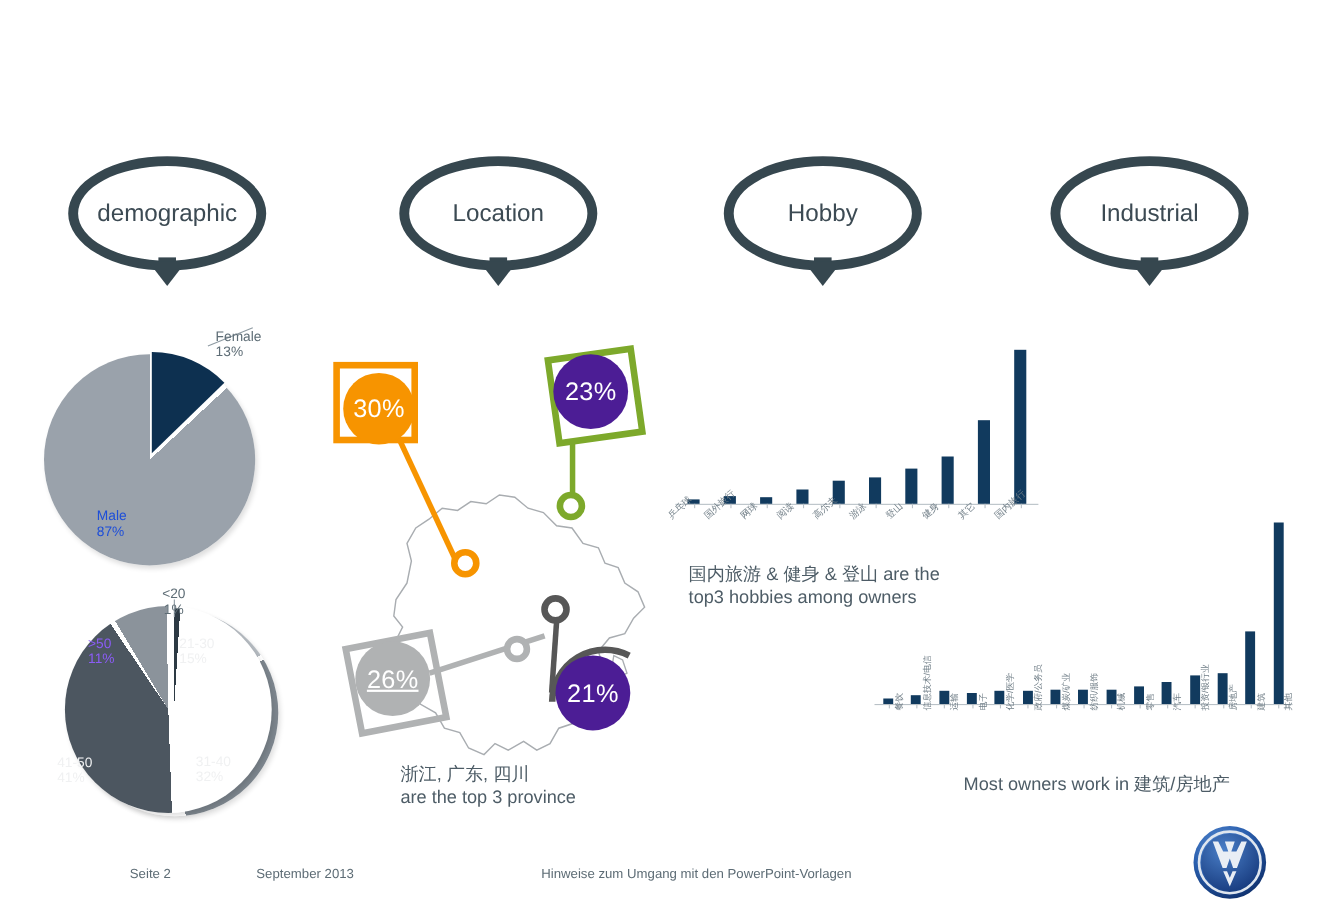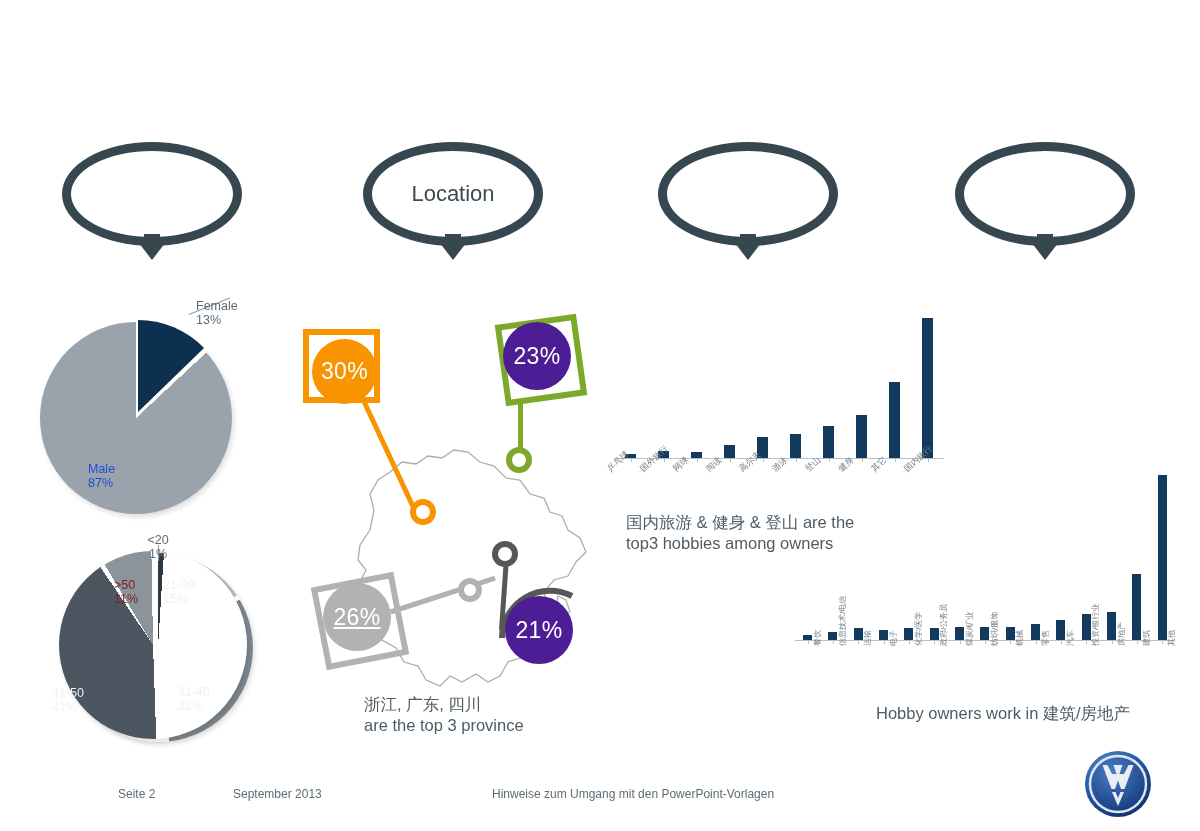--- a/index.html
+++ b/index.html
@@ -173,39 +173,42 @@
   .vw-logo { position: absolute; left: 1082px; top: 748px; width: 72px; height: 72px; }
 </style>
 </head>
 <body>
 
 <div class="slide">
 
 
   <div class="oval-group" style="left:62px; top:142px;">
     <div class="oval-shape"></div>
+    <div class="oval-label">demographic</div>
     <div class="oval-arrow-stem"></div>
     <div class="oval-arrow"></div>
   </div>
 
   <div class="oval-group" style="left:363px; top:142px;">
     <div class="oval-shape"></div>
     <div class="oval-label">Location</div>
     <div class="oval-arrow-stem"></div>
     <div class="oval-arrow"></div>
   </div>
 
   <div class="oval-group" style="left:658px; top:142px;">
     <div class="oval-shape"></div>
+    <div class="oval-label">Hobby</div>
     <div class="oval-arrow-stem"></div>
     <div class="oval-arrow"></div>
   </div>
 
   <div class="oval-group" style="left:955px; top:142px;">
     <div class="oval-shape"></div>
+    <div class="oval-label">Industrial</div>
     <div class="oval-arrow-stem"></div>
     <div class="oval-arrow"></div>
   </div>
 
   <div>
 
     <div class="pie" style="left:40px; top:322px; width:192px; height:192px;
                 background: conic-gradient(from 0deg,
                   #ffffff 0deg 47deg,
                   #9aa2ab 47deg 360deg);
@@ -254,21 +257,21 @@
     </div>
     <div class="pie-label light" style="left:163px; top:578px; color:#f0f1f2;">
       <span>21-30</span><br><span>15%</span>
     </div>
     <div class="pie-label light" style="left:178px; top:685px; color:#f0f1f2;">
       <span>31-40</span><br><span>32%</span>
     </div>
     <div class="pie-label light" style="left:52px; top:686px; color:#f0f1f2;">
       <span>41-50</span><br><span>41%</span>
     </div>
-    <div class="pie-label light" style="left:114px; top:578px; color:#7f1d1d;">
+    <div class="pie-label light" style="left:80px; top:578px; color:#8b5cf6;">
       <span>&gt;50</span><br><span>11%</span>
     </div>
   </div>
 
   <div>
 
     <svg width="300" height="330" style="position:absolute; left:330px; top:400px;">
       <path d="M40 130 L30 145 L28 160 L36 170 L30 182 L38 196 L34 212 L46 222
                L52 240 L66 248 L74 262 L88 266 L96 280 L110 286 L120 276 L132 282
                L146 274 L158 282 L170 276 L178 262 L190 258 L196 244 L188 232
@@ -444,21 +447,21 @@
         <div class="vert-label" style="left: 1065px; top: 646px;">汽车</div>
         <div class="tick" style="left: 1086.33px; top: 640px;"></div>
         <div class="vert-label" style="left: 1090.33px; top: 646px;">投资/银行业</div>
         <div class="tick" style="left: 1111.67px; top: 640px;"></div>
         <div class="vert-label" style="left: 1115.67px; top: 646px;">房地产</div>
         <div class="tick" style="left: 1137px; top: 640px;"></div>
         <div class="vert-label" style="left: 1141px; top: 646px;">建筑</div>
         <div class="tick" style="left: 1162.33px; top: 640px;"></div>
         <div class="vert-label" style="left: 1166.33px; top: 646px;">其他</div>
       </div>
-    <div class="caption" style="left:876px; top:703px; width:320px;">Hobby owners work in 建筑/房地产</div>
+    <div class="caption" style="left:876px; top:703px; width:320px;">Most owners work in 建筑/房地产</div>
   </div>
 
   <div class="footer-text" style="left:118px; top:787px;">Seite 2</div>
   <div class="footer-text" style="left:233px; top:787px;">September 2013</div>
   <div class="footer-text" style="left:492px; top:787px;">Hinweise zum Umgang mit den PowerPoint-Vorlagen</div>
 
   <svg class="vw-logo" viewBox="0 0 72 72">
     <defs>
       <radialGradient id="vwg" cx="38%" cy="30%" r="75%">
         <stop offset="0%" stop-color="#5b8fd4"></stop>

